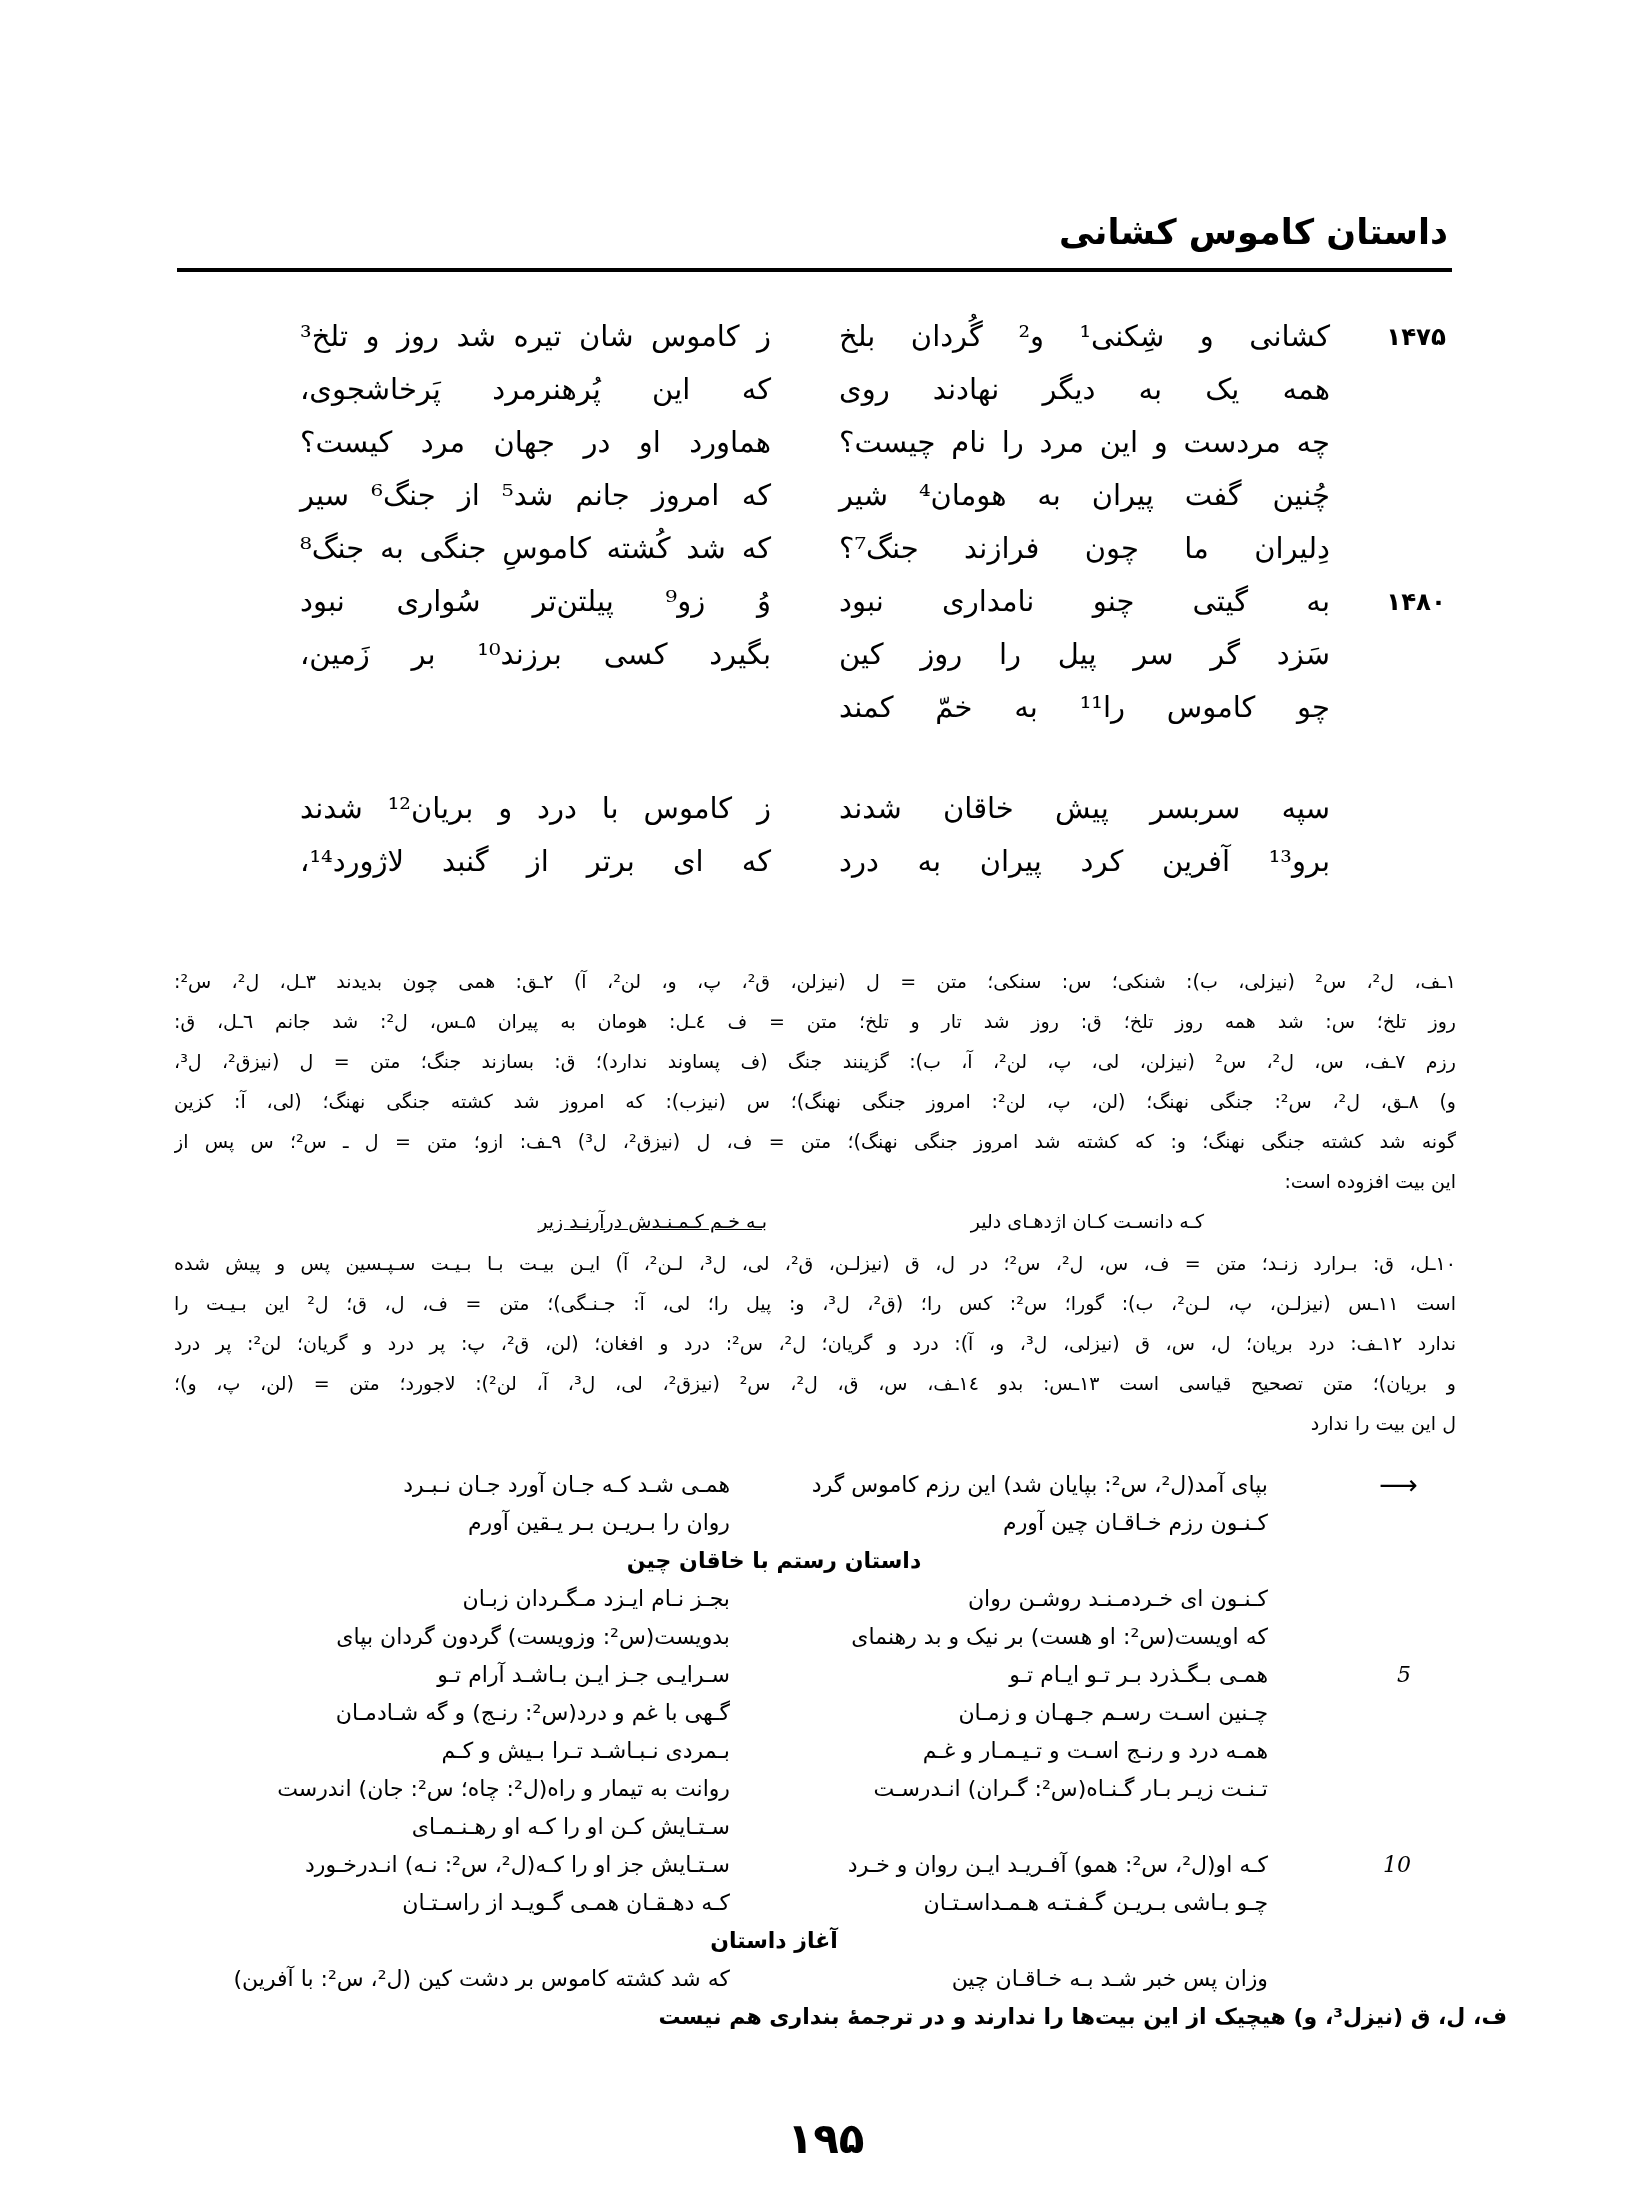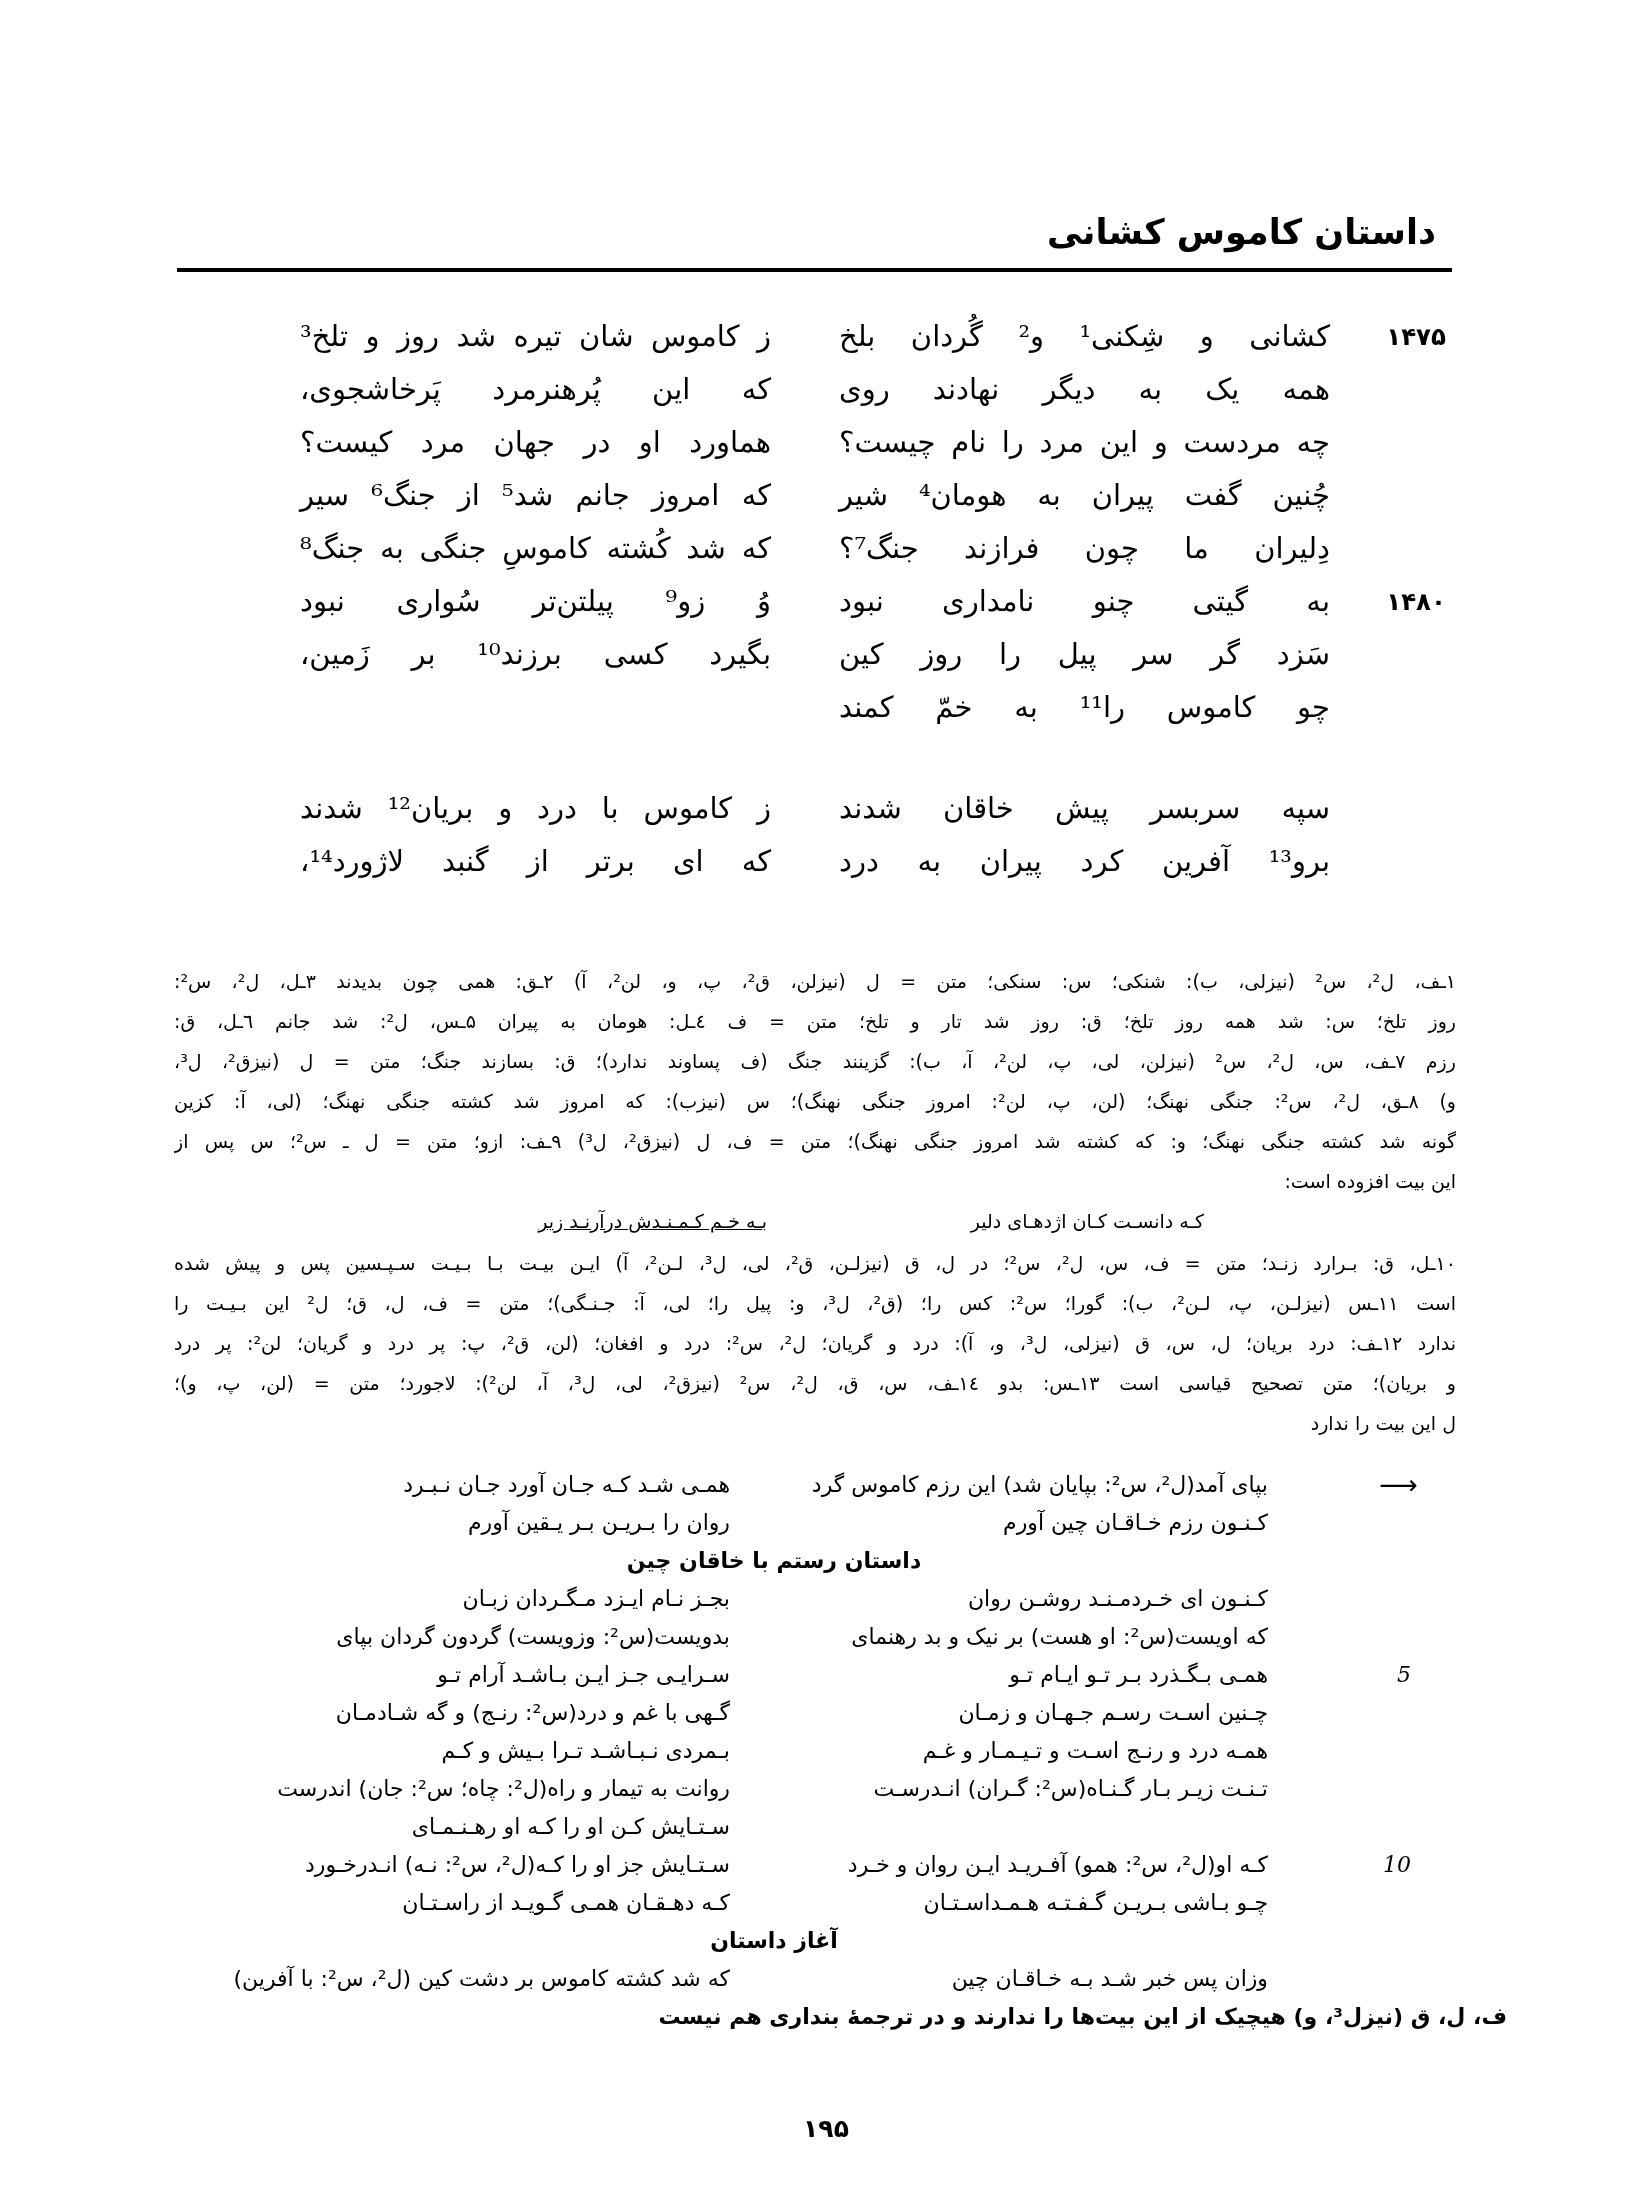--- a/index.html
+++ b/index.html
@@ -1,19 +1,19 @@
 <!DOCTYPE html>
 <html style="font-size:11px"><head>
 <meta charset="utf-8">
 <style>
   html, body { margin:0; padding:0; background:#ffffff; }
   body { width:1652px; height:2205px; position:relative; overflow:hidden;
          font-family:"DejaVu Serif", serif; color:#000; }
   .page-header { position:absolute; left:177px; top:205px; width:1275px; height:65px; }
-  .header-title { position:absolute; right:16px; top:0; direction:rtl; font-family:"DejaVu Sans", sans-serif;
+  .header-title { position:absolute; right:4px; top:0; direction:rtl; font-family:"DejaVu Sans", sans-serif;
                   font-weight:bold; font-size:35px; line-height:55px; }
   .header-rule { position:absolute; left:0; right:0; top:63px; height:4.1px; background:#000; }
 
   .verses { position:absolute; left:300px; top:310px; width:1173px; }
   .verse-row { position:relative; height:53px; direction:rtl; }
   .verse-row.gap { margin-top:48px; }
   .hemi { position:absolute; top:0; font-size:29px; line-height:53px; white-space:nowrap; text-align:justify; text-align-last:justify; }
   .hemi.right { right:143px; width:491px; }
   .hemi.left  { right:702px; width:471px; }
   .vnum { position:absolute; right:27px; top:0; font-size:24.5px; line-height:53px; font-weight:bold; font-family:"DejaVu Sans", sans-serif; }
@@ -29,21 +29,21 @@
            font-family:"DejaVu Sans", sans-serif; font-size:22px; }
   .lrow { position:relative; height:38px; line-height:38px; }
   .lrow .r { position:absolute; right:198px; width:436px; white-space:nowrap; }
   .lrow .l { position:absolute; right:736px; width:436px; white-space:nowrap; }
   .lrow .mark { position:absolute; right:55px; font-style:italic; font-family:"DejaVu Serif", serif; }
   .lrow .arrow { position:absolute; right:48px; font-size:27px; }
   .section-title { text-align:center; font-weight:bold; height:38px; line-height:38px; padding-right:177px; }
   .final-note { font-weight:bold; text-align:right; height:38px; line-height:38px; padding-right:0; margin-right:-41px; }
 
   .page-number { position:absolute; left:0; width:1652px; top:2114px; text-align:center;
-                 font-family:"DejaVu Sans", sans-serif; font-weight:bold; font-size:25px; }
+                 font-family:"DejaVu Sans", sans-serif; font-weight:bold; font-size:42px; }
 </style>
 </head>
 <body>
 
 <div class="page-header">
   <div class="header-title">داستان کاموس کشانی</div>
   <div class="header-rule"></div>
 </div>
 
 <div class="verses">

